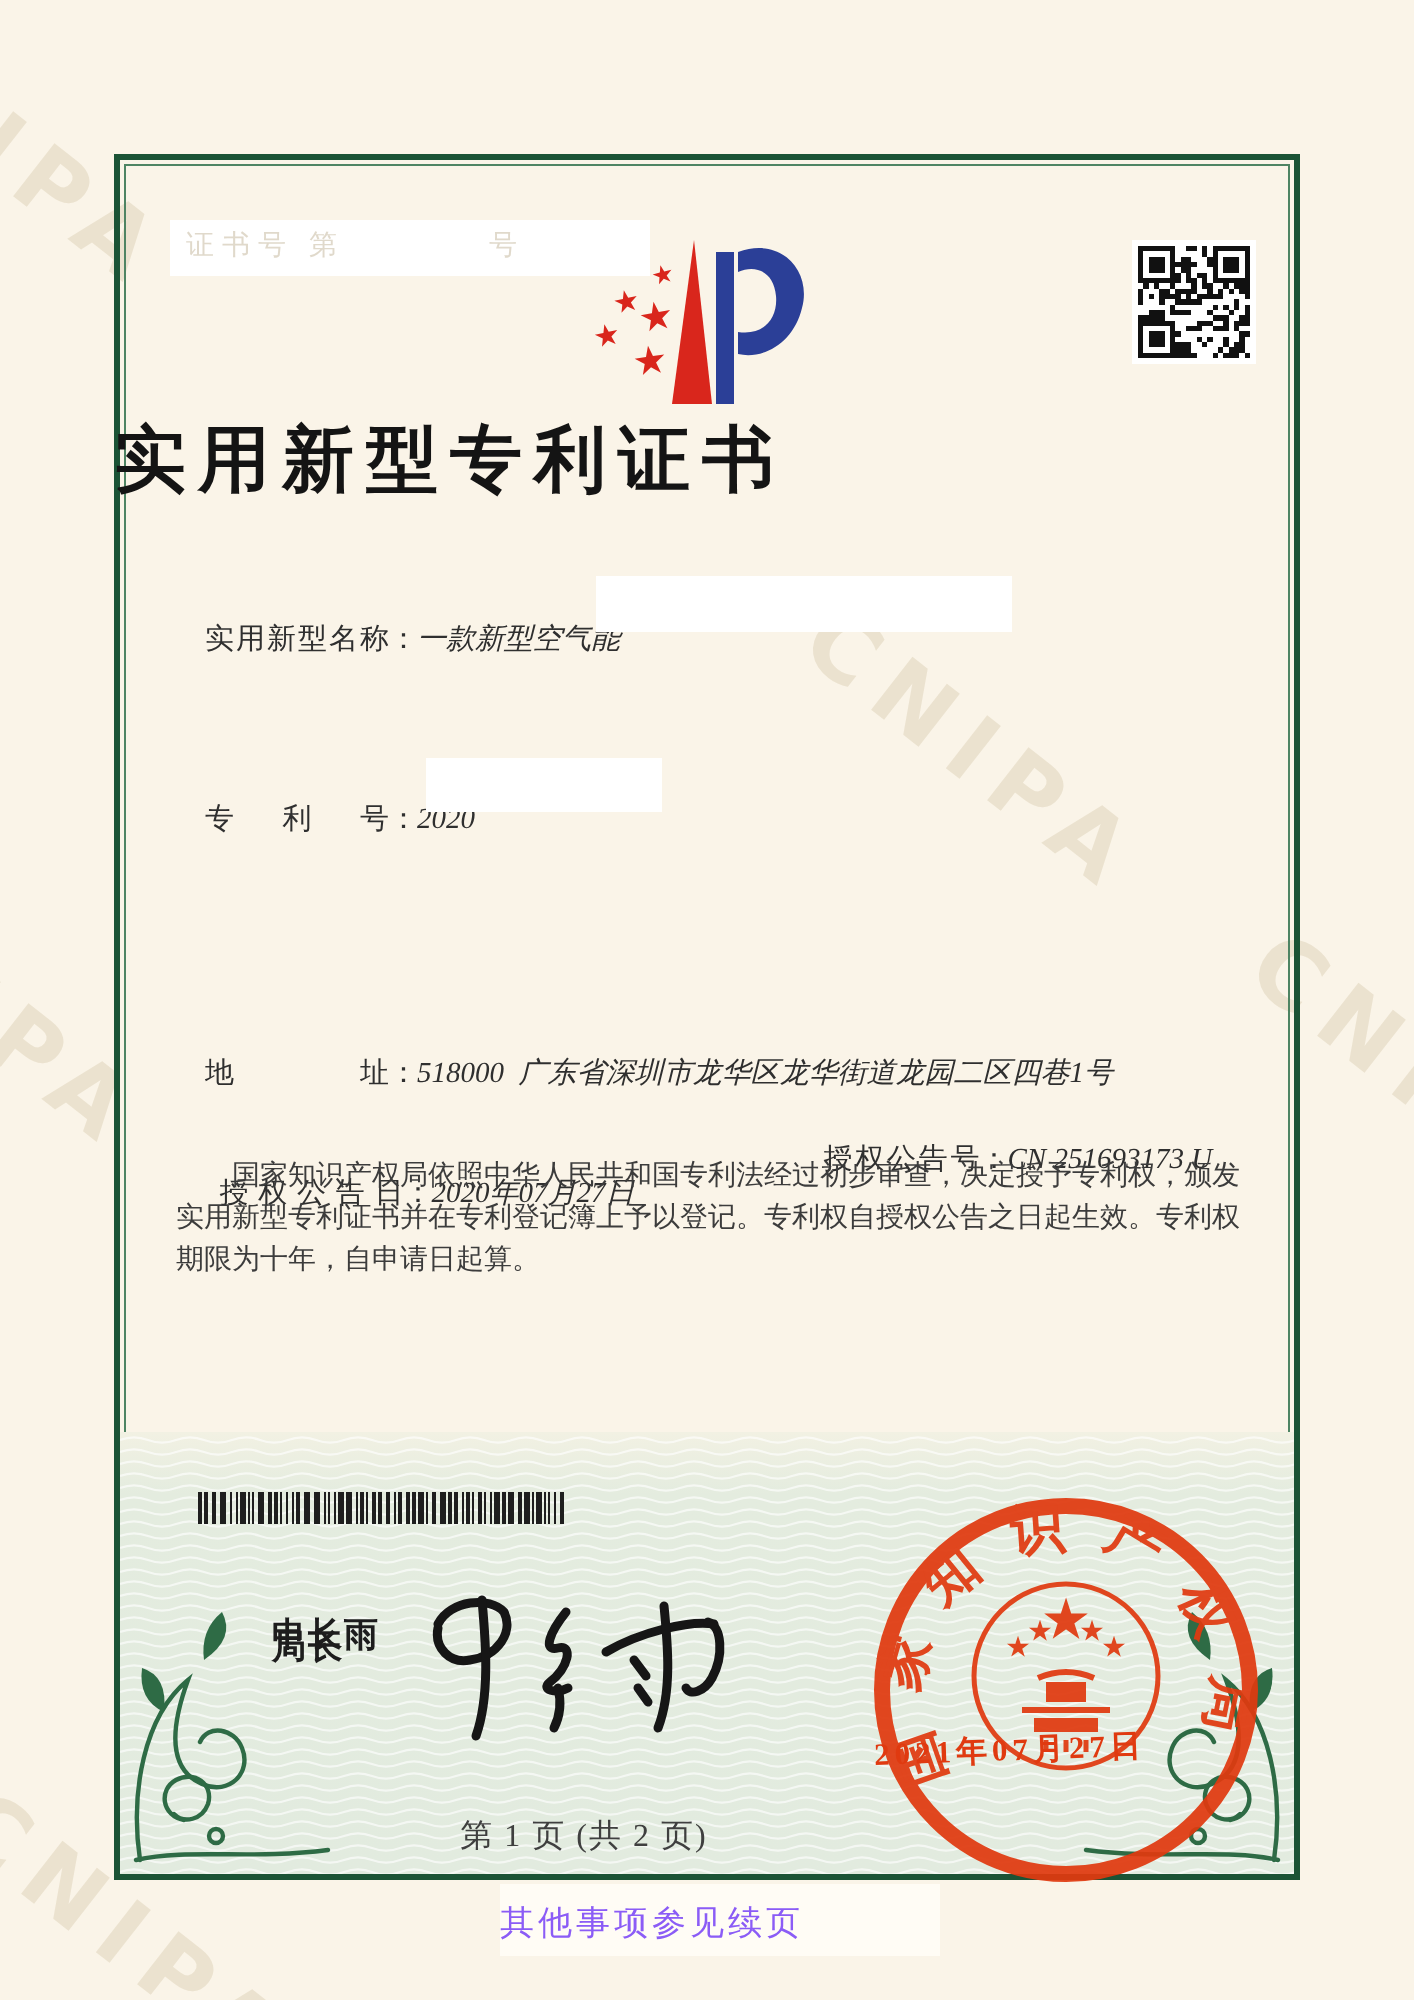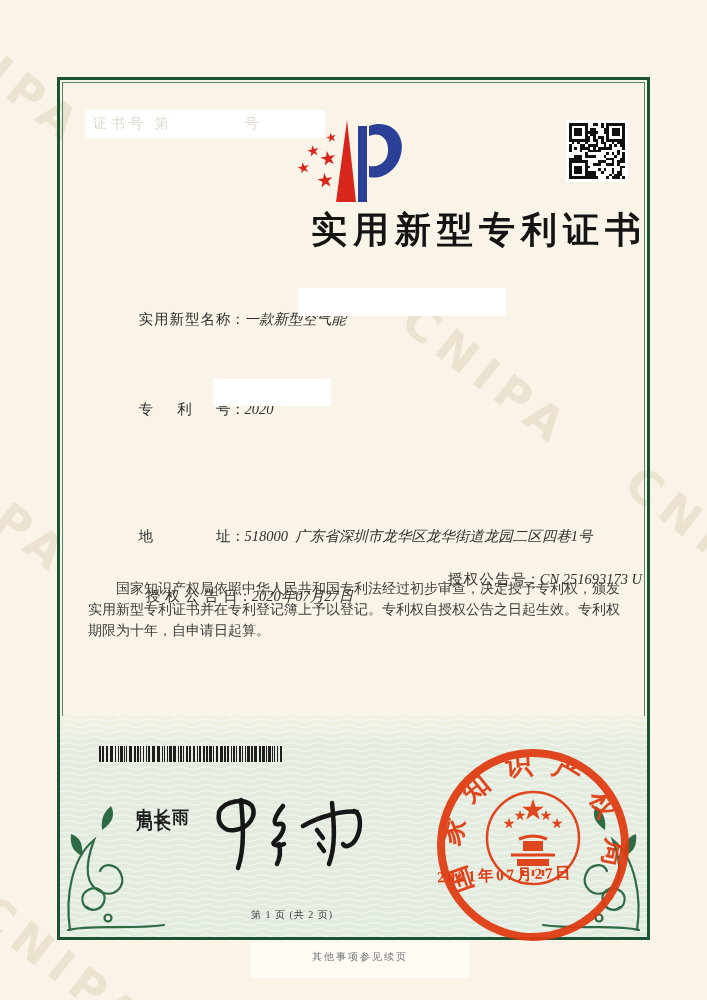--- a/index.html
+++ b/index.html
@@ -25,25 +25,25 @@
 
   
   .guilloche{position:absolute;left:60px;top:716px;width:587px;height:221px;
      background:linear-gradient(#f2f1e3,#e4ecdf 14%,var(--guilloche));overflow:hidden;}
   #waves path{fill:none;stroke:rgba(255,255,255,.62);stroke-width:1.1;}
 
   
   .redact{position:absolute;background:#ffffff;}
   .ghost{color:rgba(198,186,160,.55);font-size:14px;letter-spacing:4px;line-height:28px;padding-left:8px;white-space:nowrap;}
 
-  .title{position:absolute;left:57px;top:206px;width:590px;text-align:right;
+  .title{position:absolute;left:57px;top:206px;width:590px;text-align:left;
          font-size:36px;font-weight:700;letter-spacing:6px;color:#141414;}
 
   .frow{position:absolute;left:88px;width:555px;height:22px;font-size:14.5px;color:var(--ink);white-space:pre-wrap;}
-  .flabel{display:inline-block;width:92px;text-align:justify;text-align-last:justify;vertical-align:top;margin-left:36px;}
+  .flabel{display:inline-block;width:92px;text-align:justify;text-align-last:justify;vertical-align:top;}
   .fcolon{display:inline-block;width:14px;}
   .fvalue{white-space:pre-wrap;font-style:italic;}
   .pair2{position:absolute;left:302px;top:0;}
   .pair2 .flabel{width:78px;}
 
   .paras{position:absolute;left:88px;top:578px;width:541px;font-size:14px;
          line-height:21px;color:#3c3c3c;}
   .paras p{margin:0;text-indent:2em;}
 
   .barcode{position:absolute;left:99px;top:746px;width:185px;height:16px;}
@@ -54,24 +54,24 @@
   #sig path{fill:none;stroke:#161616;stroke-width:4.5;stroke-linecap:round;stroke-linejoin:round;}
 
   #seal{position:absolute;left:433px;top:745px;opacity:.93;}
   #seal .red{fill:var(--seal-red);}
   #seal .ring{fill:none;stroke:var(--seal-red);}
   #seal text{font-family:"Liberation Serif","DejaVu Serif",serif;font-weight:700;}
   .sealdate{position:absolute;left:437px;top:864px;width:200px;color:var(--seal-red);
             font-size:15.5px;font-weight:700;letter-spacing:2.5px;transform:rotate(-2deg);white-space:nowrap;}
 
   .pagefoot{position:absolute;left:92px;top:908px;width:400px;text-align:center;
-            font-size:10px;color:#3f3f3f;letter-spacing:1px;}
+            font-size:16px;color:#3f3f3f;letter-spacing:1px;}
   .notebox{position:absolute;left:250px;top:942px;width:220px;height:36px;background:rgba(255,253,247,.85);}
-  .note{position:absolute;left:250px;top:950px;width:220px;text-align:center;
-        font-size:10px;color:#737373;letter-spacing:2px;}
+  .note{position:absolute;left:250px;top:950px;width:220px;text-align:left;
+        font-size:17px;color:#8b5cf6;letter-spacing:2px;}
 
   .ornament{position:absolute;}
   .ornament path,.ornament circle{stroke:#2e6b45;fill:none;stroke-width:2.2;stroke-linecap:round;}
   .ornament .leaf{fill:#2e6b45;stroke:none;}
 
   #qr{position:absolute;left:566px;top:120px;width:62px;height:62px;background:#fff;padding:3px;box-sizing:border-box;}
   #qr svg{width:100%;height:100%;shape-rendering:crispEdges;}
   #qr rect{fill:#111;}
 
   .logo-star{fill:var(--logo-red);}

